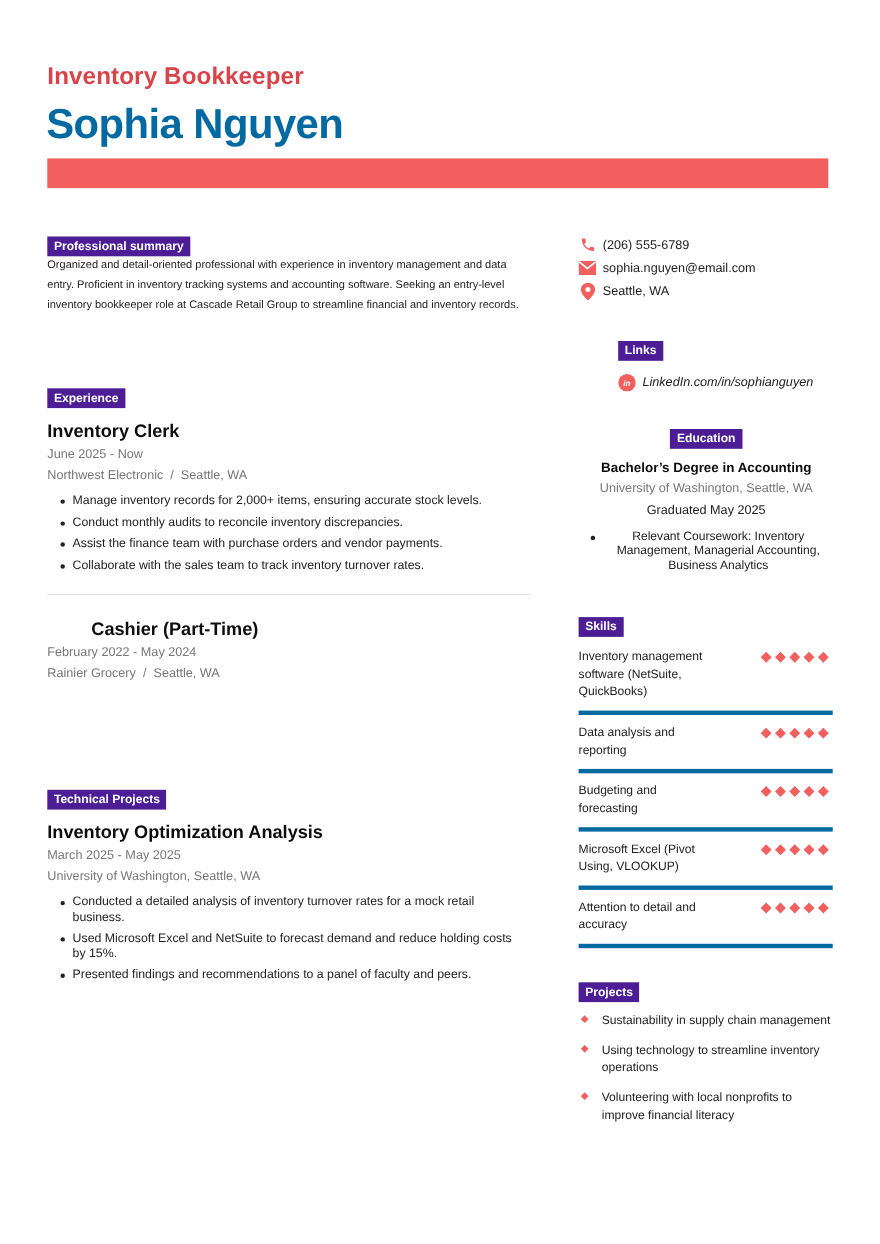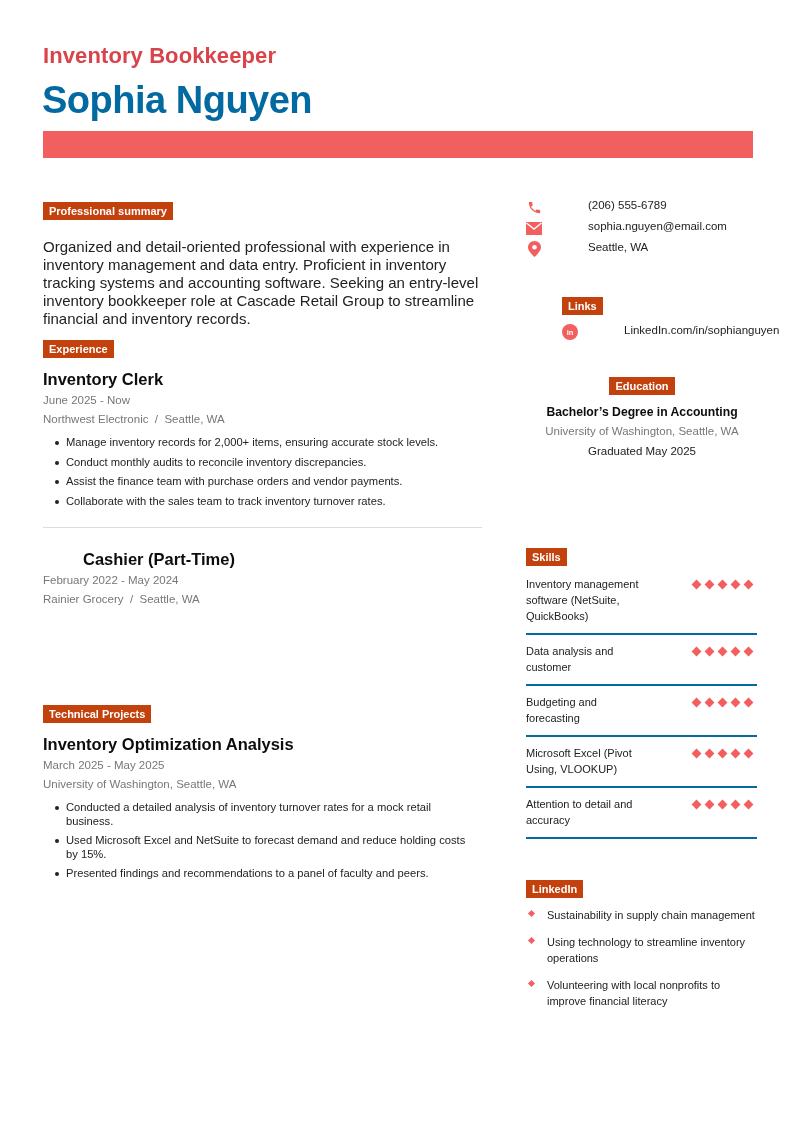--- a/index.html
+++ b/index.html
@@ -3,49 +3,49 @@
   <meta charset="utf-8">
   <style>
     * { box-sizing: border-box; margin: 0; padding: 0; }
     html, body { width: 800px; height: 1131px; background: #ffffff; }
     body {
       font-family: "Liberation Sans", "DejaVu Sans", sans-serif;
       color: #1f1f1f;
       position: relative;
       overflow: hidden;
     }
-    .page { position: absolute; left: 0; top: 1px; width: 800px; height: 890px; }
+    .page { position: absolute; left: 0; top: 14px; width: 800px; height: 890px; }
 
     .job-title {
       position: absolute; left: 43px; top: 42px;
       font-size: 22px; font-weight: bold; color: #d9434a;
       letter-spacing: 0.1px;
     }
     .name {
       position: absolute; left: 42px; top: 78px;
       font-size: 38px; font-weight: bold; color: #0369a1;
       letter-spacing: -0.5px;
     }
     .header-bar {
       position: absolute; left: 43px; top: 130px;
       width: 710px; height: 27px; background: #f25f5f;
     }
 
     .tag {
       display: inline-block;
-      background: #c2410c; color: #ffffff;
+      background: #4c1d95; color: #ffffff;
       font-size: 11px; font-weight: bold;
       padding: 3px 6px 3px 6px; line-height: 12px;
     }
 
     
     .left { position: absolute; left: 43px; top: 200px; width: 440px; }
     .summary-text {
-      margin-top: 18px;
-      font-size: 15px; line-height: 18px; color: #222;
+      margin-top: 0;
+      font-size: 10px; line-height: 18px; color: #222;
     }
     .section { position: absolute; left: 43px; width: 440px; }
 
     .entry-title {
       font-size: 16.5px; font-weight: bold; color: #0d0d0d;
       margin-top: 11px; line-height: 20px;
     }
     .entry-meta {
       font-size: 11.5px; color: #777; margin-top: 4px; line-height: 15px;
     }
@@ -57,40 +57,40 @@
     }
     .bullets li::before {
       content: ""; position: absolute; left: 2px; top: 5px;
       width: 4px; height: 4px; border-radius: 50%; background: #222;
     }
     .divider { height: 1px; background: #dcdcdc; width: 439px; }
 
     
     .right { position: absolute; left: 526px; width: 232px; }
     .contact-row {
-      display: flex; height: 21px;
-      font-size: 11.5px; color: #222; gap: 40px;
+      display: flex; align-items: center; height: 21px;
+      font-size: 11.5px; color: #222;
     }
     .contact-row .ico { width: 16px; height: 16px; margin-right: 6px; display: flex; align-items: center; justify-content: center; }
     .edu-degree { font-size: 12.2px; font-weight: bold; color: #0d0d0d; margin-top: 10px; }
     .edu-school { font-size: 11.5px; color: #777; margin-top: 6px; }
     .edu-grad { font-size: 11.5px; color: #222; margin-top: 8px; }
     .edu-bullets { list-style: none; margin-top: 12px; padding-left: 10px; }
     .edu-bullets li {
       font-size: 11px; line-height: 13px; color: #222;
       position: relative; padding-left: 12px;
     }
     .edu-bullets li::before {
       content: ""; position: absolute; left: 1px; top: 5px;
       width: 3.5px; height: 3.5px; border-radius: 50%; background: #222;
     }
 
     .skill-row {
       display: flex; justify-content: space-between; align-items: flex-start;
-      border-bottom: 2px solid #0369a1; width: 231px;
+      border-bottom: 4px solid #0369a1; width: 231px;
       padding-top: 8px; padding-bottom: 9px;
     }
     .skill-name { font-size: 11px; line-height: 16px; color: #222; width: 130px; }
     .skill-rating { display: flex; gap: 3px; padding-top: 3px; padding-right: 4px; }
     .diamond {
       width: 10px; height: 10px; position: relative;
     }
     .diamond::before {
       content: ""; position: absolute; left: 1.5px; top: 1.5px;
       width: 7px; height: 7px; background: #f25f5f; transform: rotate(45deg);
@@ -180,53 +180,56 @@
             <path fill="#f25f5f" d="M6.5 0C2.9 0 0 2.8 0 6.3 0 10.5 6.5 16 6.5 16S13 10.5 13 6.3C13 2.8 10.1 0 6.5 0z"></path>
             <circle cx="6.5" cy="6.2" r="2.3" fill="#ffffff"></circle>
           </svg>
       </span>
       <span>Seattle, WA</span>
     </div>
   </div>
 
   <div class="right" style="top:295px;margin-left:36px;">
     <span class="tag">Links</span>
-    <div class="contact-row" style="margin-top:9px;">
+    <div class="contact-row" style="margin-top:9px;font-style:italic;">
       <span class="ico">
         <svg width="16" height="16" viewBox="0 0 16 16">
             <circle cx="8" cy="8" r="8" fill="#f25f5f"></circle>
             <text x="8" y="11" text-anchor="middle" font-size="7.5" font-weight="bold" fill="#ffffff" font-family="Liberation Sans, sans-serif">in</text>
           </svg>
       </span>
       <span>LinkedIn.com/in/sophianguyen</span>
     </div>
   </div>
 
   <div class="right" style="top:375px;text-align:center;">
     <span class="tag">Education</span>
     <div class="edu-degree">Bachelor’s Degree in Accounting</div>
     <div class="edu-school">University of Washington, Seattle, WA</div>
     <div class="edu-grad">Graduated May 2025</div>
+    <ul class="edu-bullets" style="width:232px;">
+      <li>Relevant Coursework: Inventory Management, Managerial Accounting, Business Analytics</li>
+    </ul>
   </div>
 
   <div class="right" style="top:546px;">
     <span class="tag">Skills</span>
     <div style="margin-top:2px;">
       <div class="skill-row">
         <span class="skill-name">Inventory management software (NetSuite, QuickBooks)</span>
         <span class="skill-rating">
           <span class="diamond"></span>
             <span class="diamond"></span>
             <span class="diamond"></span>
             <span class="diamond"></span>
             <span class="diamond"></span>
         </span>
       </div>
       <div class="skill-row">
-        <span class="skill-name">Data analysis and customer</span>
+        <span class="skill-name">Data analysis and reporting</span>
         <span class="skill-rating">
           <span class="diamond"></span>
             <span class="diamond"></span>
             <span class="diamond"></span>
             <span class="diamond"></span>
             <span class="diamond"></span>
         </span>
       </div>
       <div class="skill-row">
         <span class="skill-name" style="width:110px;">Budgeting and forecasting</span>
@@ -255,21 +258,21 @@
             <span class="diamond"></span>
             <span class="diamond"></span>
             <span class="diamond"></span>
             <span class="diamond"></span>
         </span>
       </div>
     </div>
   </div>
 
   <div class="right" style="top:878px;">
-    <span class="tag">LinkedIn</span>
+    <span class="tag">Projects</span>
     <ul class="hobbies">
       <li>Sustainability in supply chain management</li>
       <li>Using technology to streamline inventory operations</li>
       <li>Volunteering with local nonprofits to improve financial literacy</li>
     </ul>
   </div>
 
 </div>
 
 </body></html>

